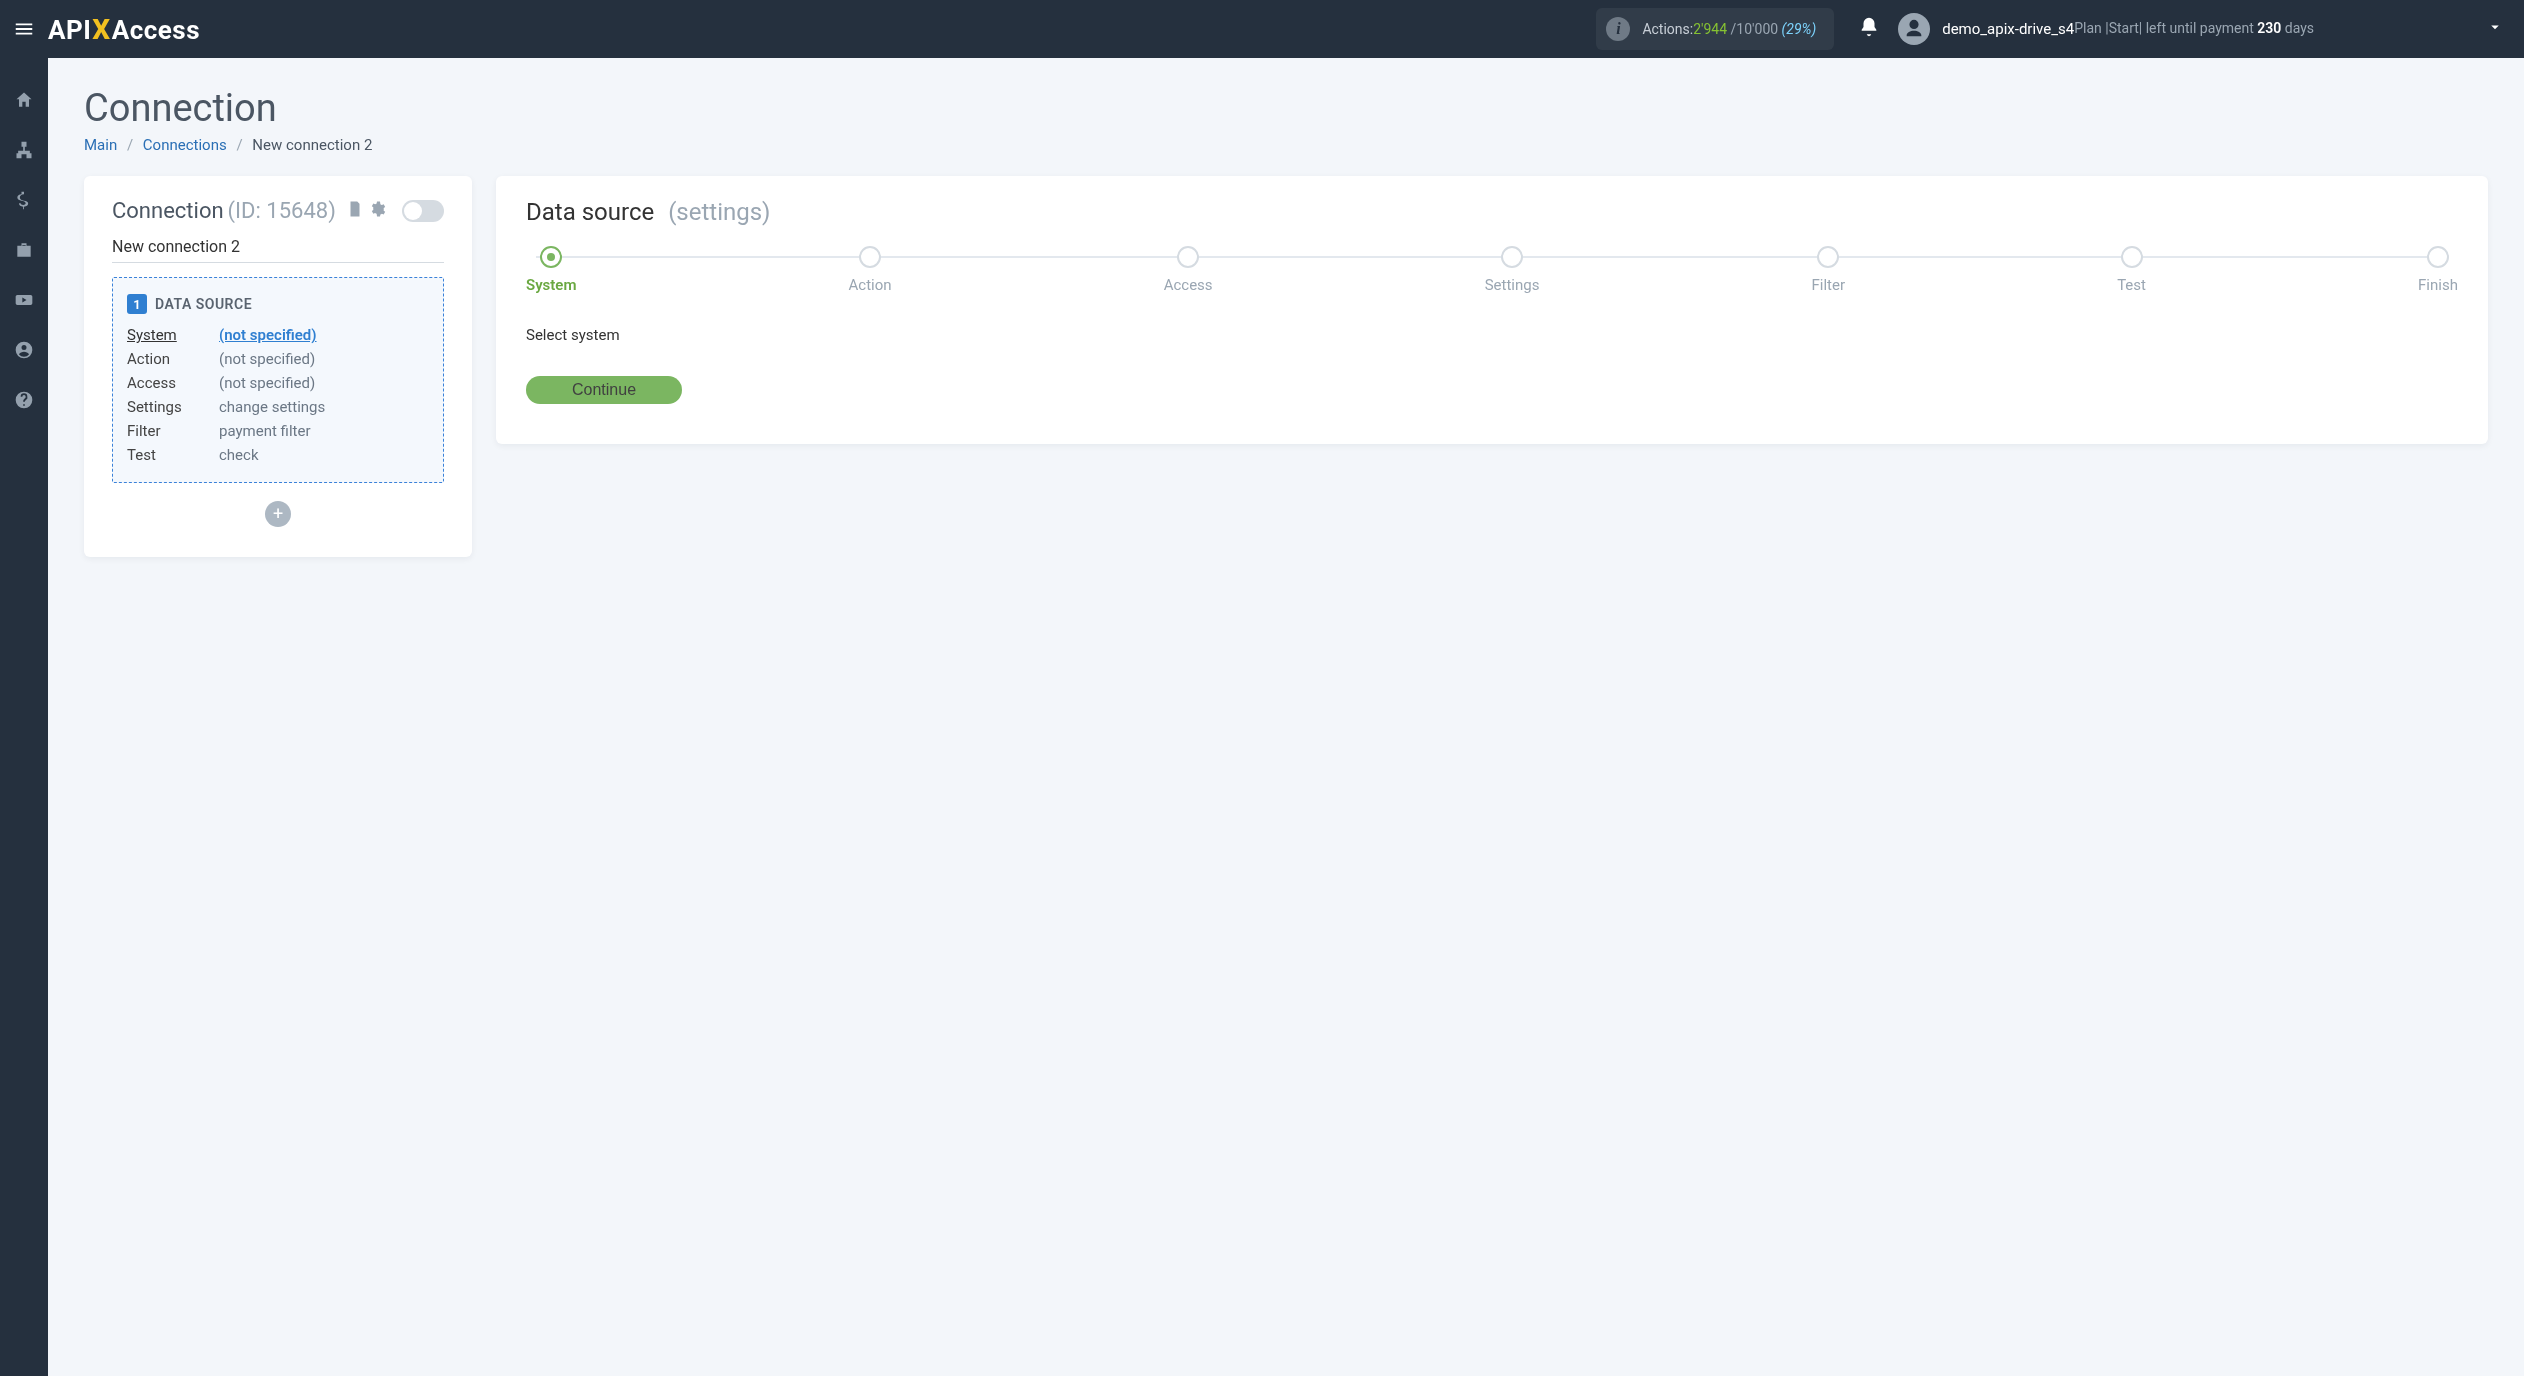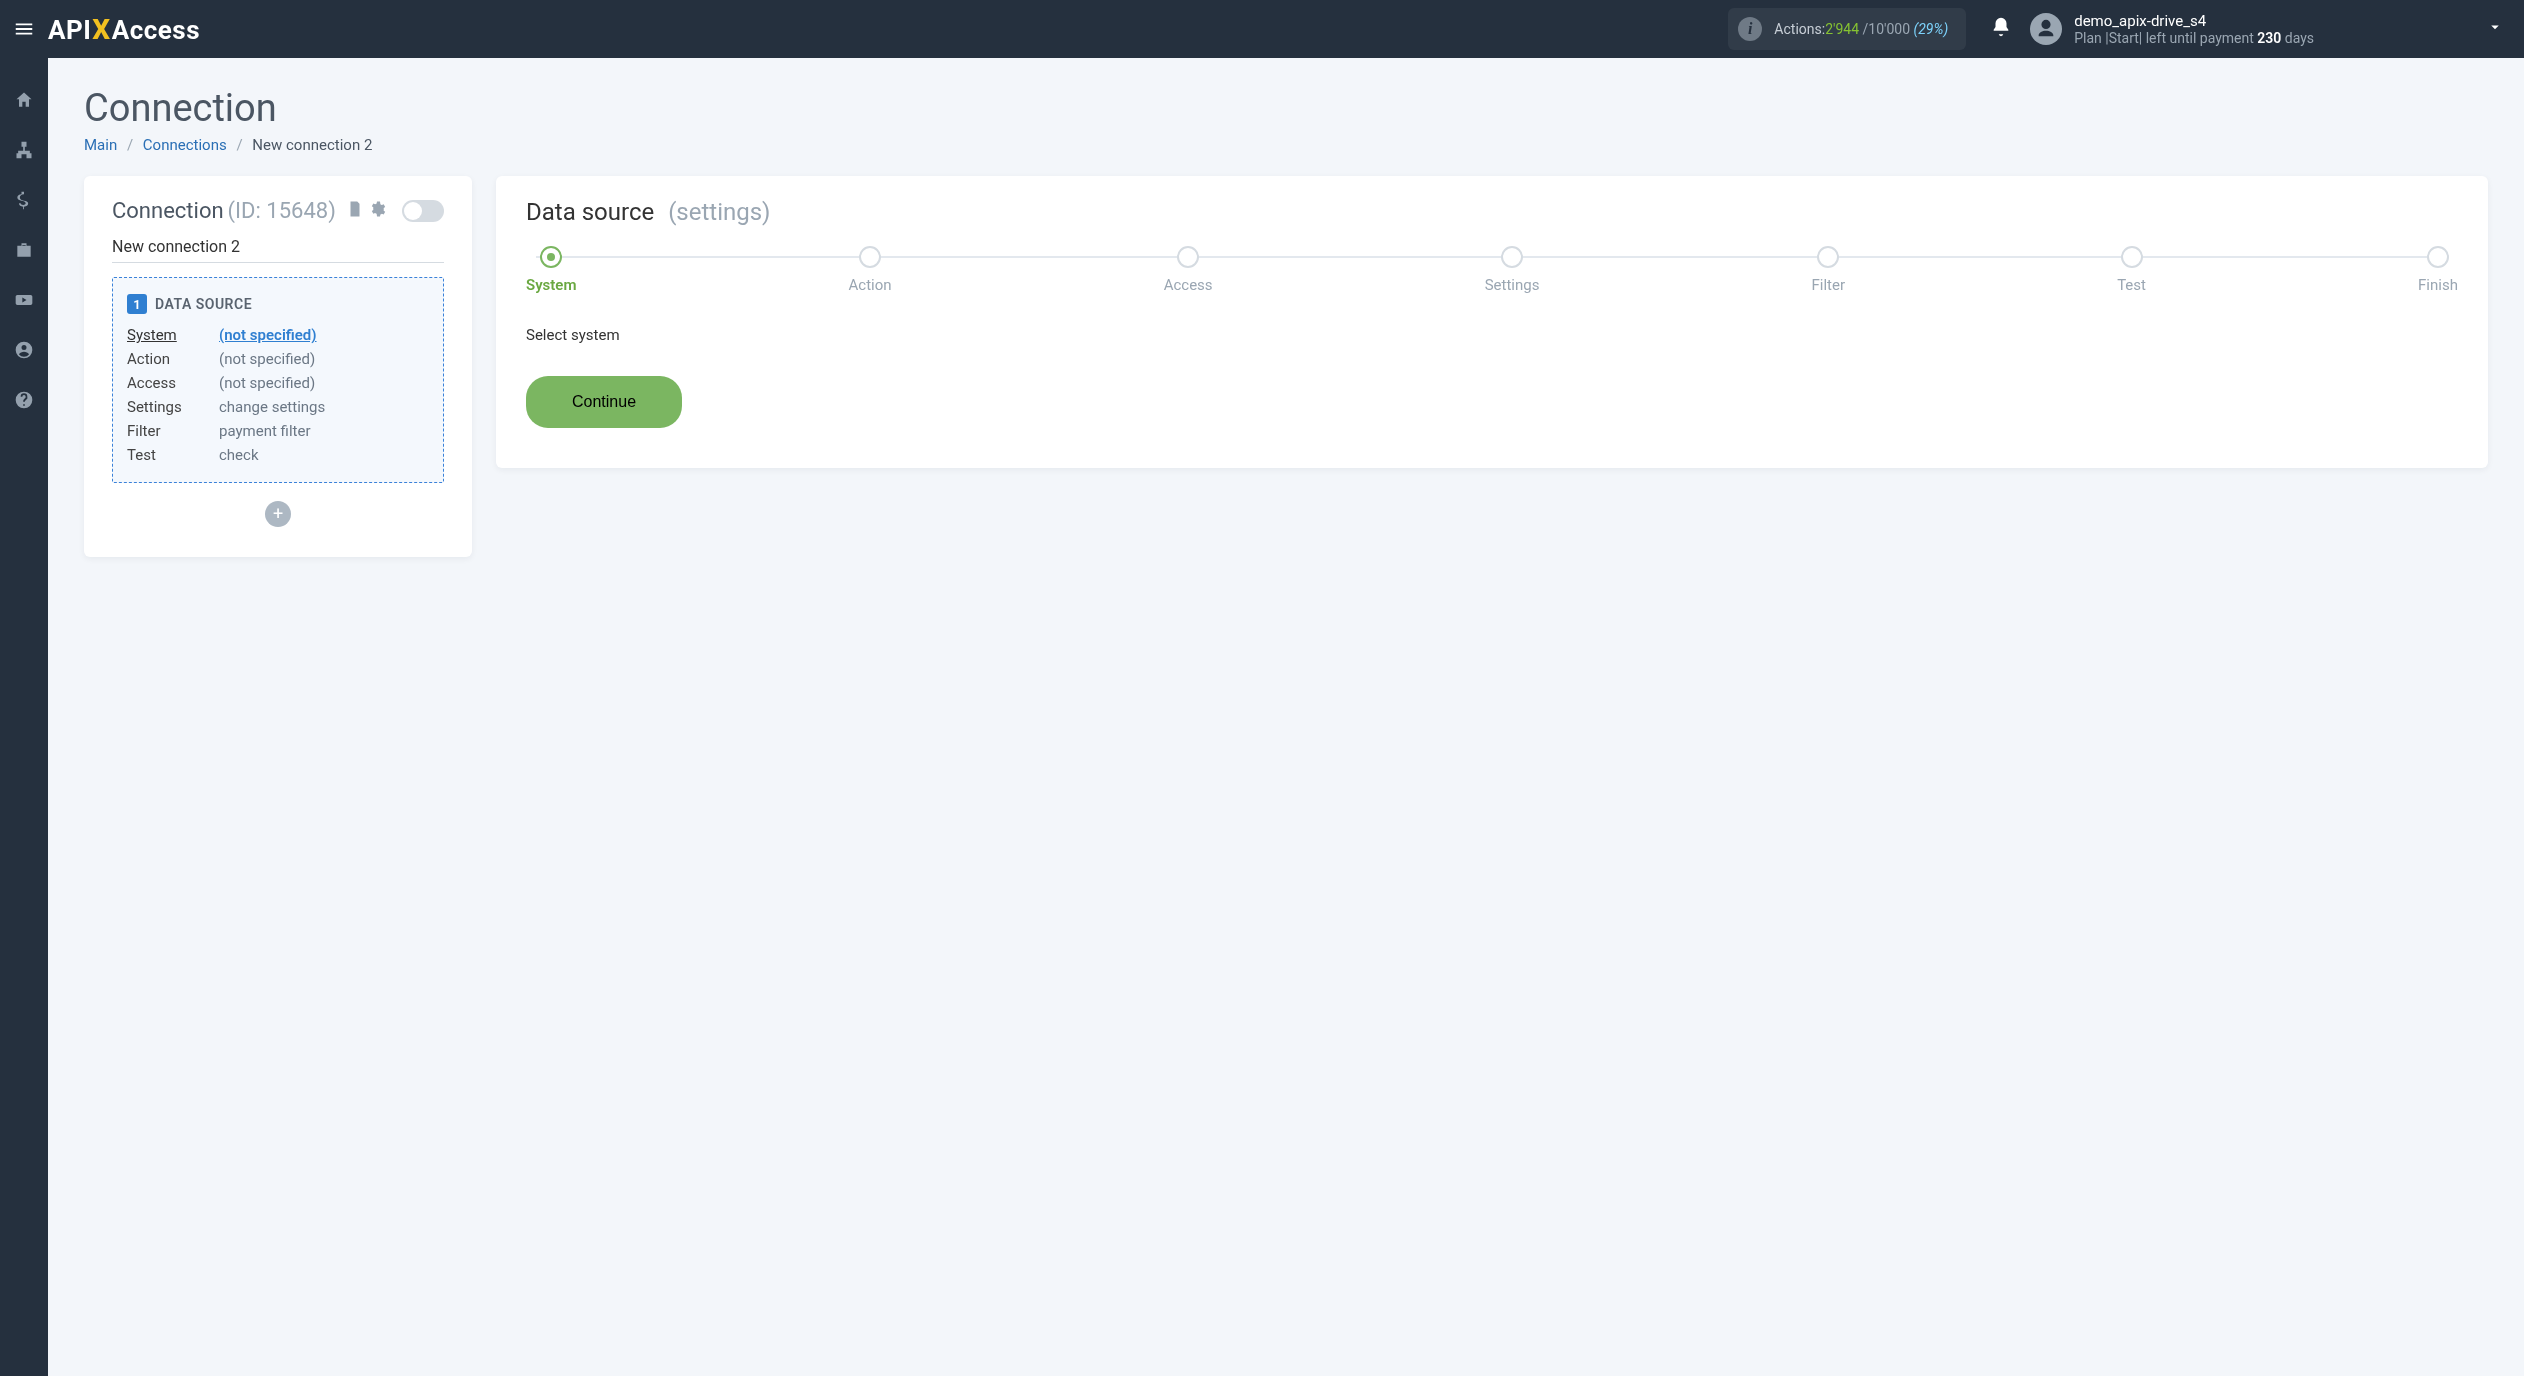--- a/index.html
+++ b/index.html
@@ -48,21 +48,21 @@
   .actions-used { color:#86c232; }
   .actions-total { color:#9aa6b2; }
   .actions-pct { color:#7dd3fc; font-style:italic;}
 
   .bell { margin-right: 18px; cursor:pointer; }
   .bell svg { fill:#fff; width:22px; height:22px;}
 
   .user-block { display:flex; align-items:center; gap:12px; cursor:pointer;}
   .user-avatar { width:32px; height:32px; border-radius:50%; background:#9aa6b2; display:flex; align-items:center; justify-content:center;}
   .user-avatar svg { fill:#25303e; width:22px; height:22px; }
-  .user-text { display:flex; flex-direction:column; line-height:1.2; font-size:15px;}
+  .user-text { display:flex; flex-direction:row; line-height:1.2; font-size:15px;}
   .user-name { color:#fff; }
   .user-plan { color:#9aa6b2; font-size:14px;}
   .user-plan .days { color:#fff; font-weight:600;}
   .user-caret { margin-left: 160px; }
   .user-caret svg { fill:#fff; width:18px; height:18px;}
 
   
   .sidebar {
     position:absolute; left:0; top:58px; bottom:0; width:48px;
     background:#25303e;
@@ -158,22 +158,22 @@
   .select {
     width:530px; max-width:100%; height:44px; border:1px solid #d5dbe1; border-radius:6px;
     display:flex; align-items:center; padding:0 14px; gap:14px; cursor:pointer;
     background:#fff;
   }
   .select .sys-icon { width:18px; height:18px; display:flex; align-items:center; justify-content:center;}
   .select .value { flex:1; color:#444; font-size:15px;}
   .chevron svg { fill:#6b7785; width:16px; height:16px;}
 
   .continue-btn {
-    margin-top:22px; background:#7bb661; color:#000000; border:none; border-radius:22px;
-    height:52px; padding:0 46px; font-size:16px; cursor:pointer;
+    margin-top:22px; background:#7bb661; color:#404040; border:none; border-radius:22px;
+    height:28px; padding:0 46px; font-size:16px; cursor:pointer;
   }
 </style>
 </head>
 <body>
 
 <div class="topbar">
   <div class="hamburger">
     <svg viewBox="0 0 24 24" width="22" height="22">
         <path d="M3 6h18v2H3zm0 5h18v2H3zm0 5h18v2H3z"></path>
       </svg>

